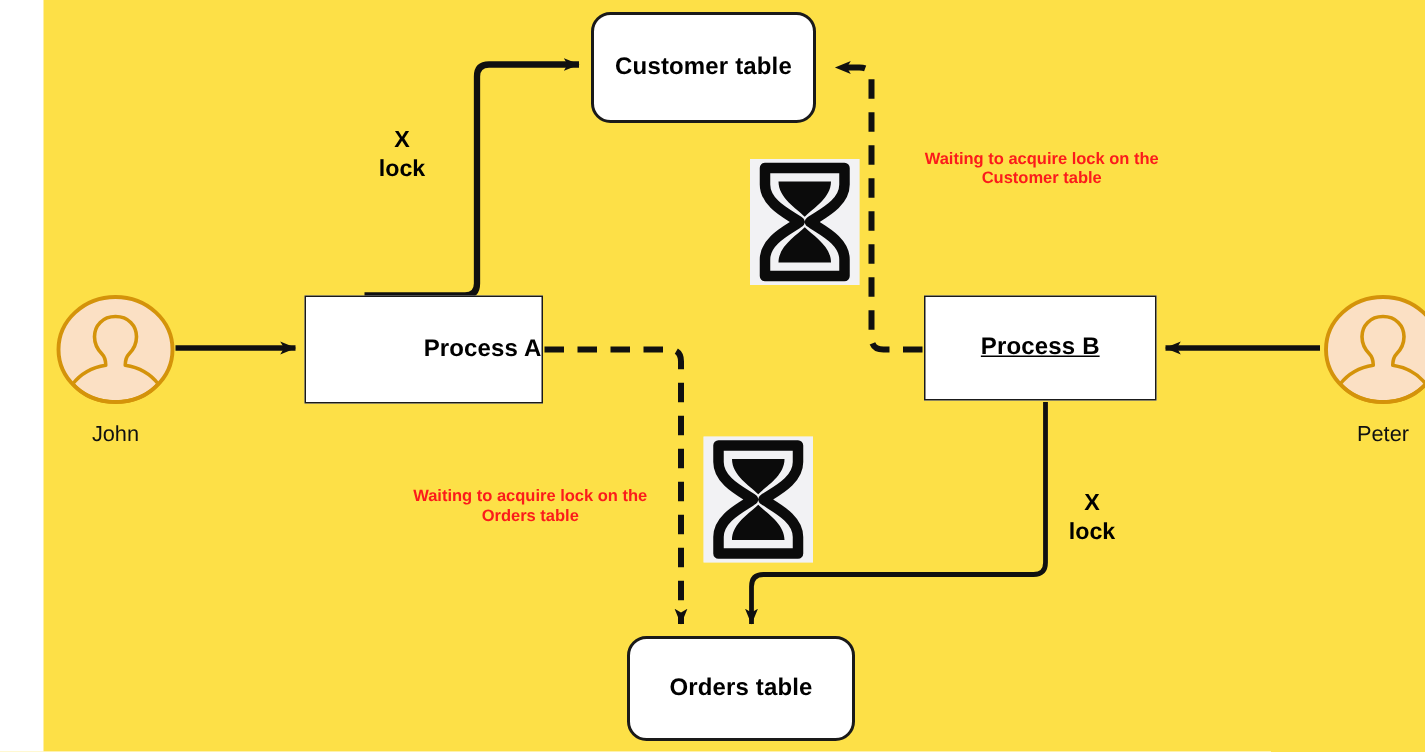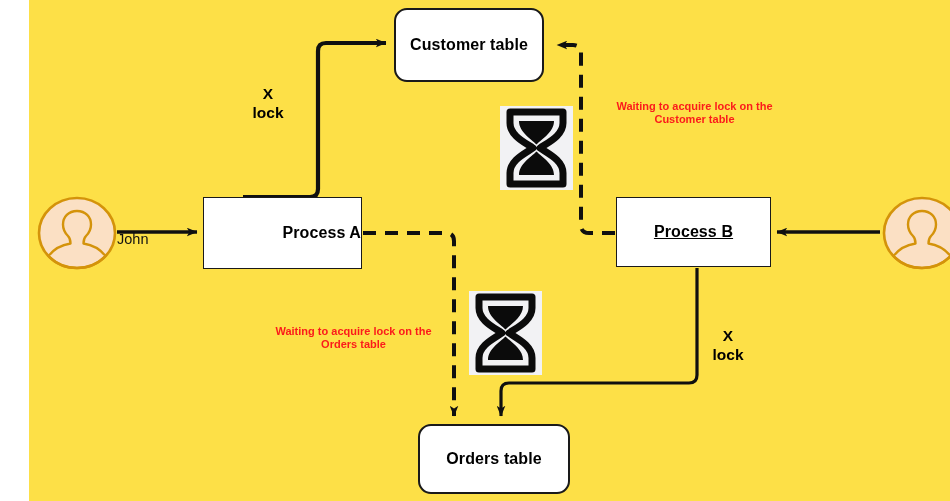--- a/index.html
+++ b/index.html
@@ -47,21 +47,21 @@
   #node-customer-table { left: 365px; top: 8px;   width: 150px; height: 74px; }
   #node-orders-table   { left: 389px; top: 424px; width: 152px; height: 70px; }
   #node-process-a      { left: 174px; top: 197px; width: 159px; height: 72px; justify-content: flex-end; }
   #node-process-b      { left: 587px; top: 197px; width: 155px; height: 70px; text-decoration: underline; }
 
   
   .avatar-group {
     position: absolute;
     z-index: 3;
     display: flex;
-    flex-direction: row;
+    flex-direction: column;
     align-items: center;
   }
   .avatar {
     width: 80px;
     height: 74px;
     display: block;
   }
   .avatar-label {
     margin-top: 13px;
     font-size: 14.5px;

